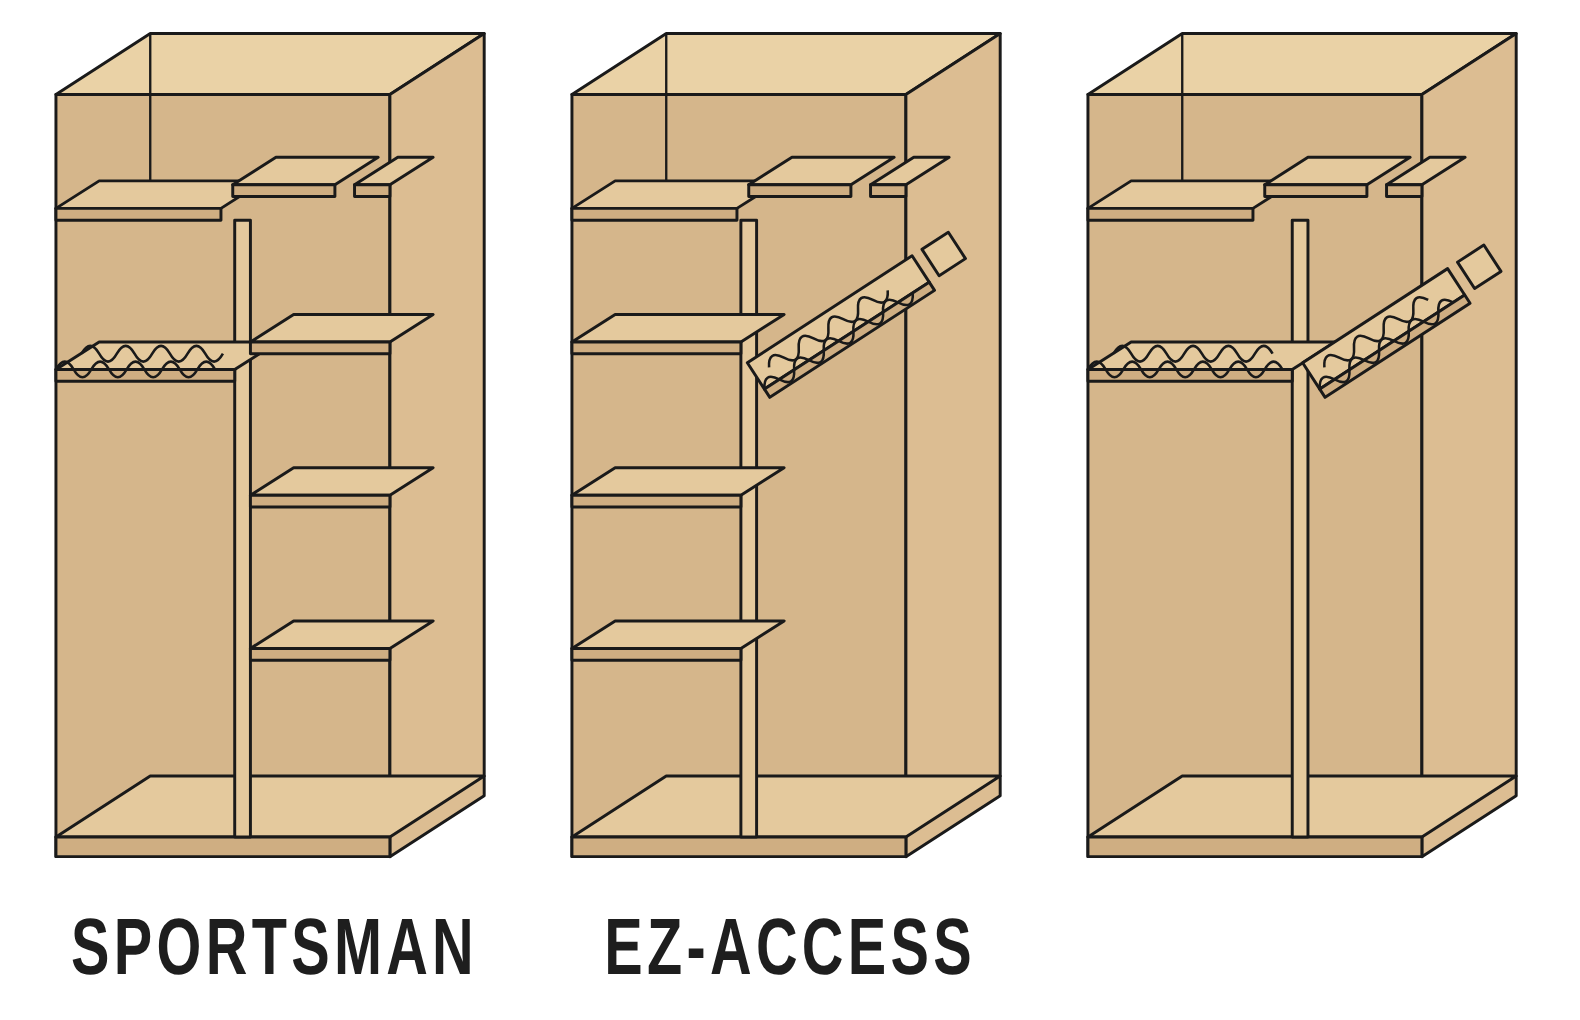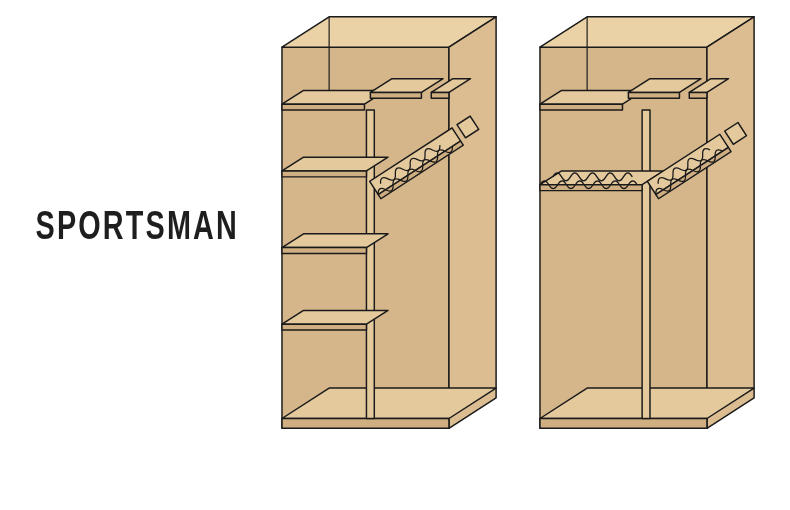--- a/index.html
+++ b/index.html
@@ -5,21 +5,21 @@
   :root{
     --background:#ffffff; --outline:#1a1a1a;
     --wood-top:#ead2a6; --wood-side:#dcbd92; --wood-back:#d5b68b;
     --wood-board:#e4c99d; --wood-edge:#cfae82; --label:#1e1e1e;
   }
   *{box-sizing:border-box;}
   html,body{margin:0;padding:0;}
   body{background:var(--background);font-family:"Liberation Sans",sans-serif;}
   .board{width:790px;height:510px;display:flex;justify-content:space-between;
          align-items:flex-start;padding:4px 8px 0 8px;background:var(--background);}
-  .cab-col{width:258px;display:flex;flex-direction:row;align-items:center;}
+  .cab-col{width:258px;display:flex;flex-direction:column;align-items:center;}
   .cab-svg{width:250px;height:442px;display:block;}
   .label-wrap{height:56px;display:flex;align-items:center;justify-content:center;width:100%;}
   .cab-label{display:inline-block;font-weight:700;font-size:40px;letter-spacing:3px;
              color:var(--label);transform:scaleX(.72);transform-origin:center;white-space:nowrap;}
   .ol{stroke:var(--outline);stroke-width:1.5;stroke-linejoin:round;}
   .f-back{fill:var(--wood-back);} .f-top{fill:var(--wood-top);}
   .f-side{fill:var(--wood-side);} .f-board{fill:var(--wood-board);}
   .f-edge{fill:var(--wood-edge);}
   .wave{fill:none;stroke:var(--outline);stroke-width:1.3;}
   .ln{stroke:var(--outline);stroke-width:1.2;}
@@ -100,20 +100,23 @@
         <rect x="14" y="326" width="86" height="6" class="f-edge ol"></rect>
       </g>
       <g transform="translate(112,194) rotate(-33)">
         <rect x="0" y="-16" width="100" height="16" class="f-board ol"></rect>
         <rect x="0" y="0" width="100" height="5" class="f-edge ol"></rect>
         <path class="wave" d="M0,0 q4.5,-8 9,0 t9,0 t9,0 t9,0 t9,0 t9,0 t9,0 t9,0 t9,0 t9,0"></path>
         <path class="wave" d="M8,-8 q4.5,-8 9,0 t9,0 t9,0 t9,0 t9,0 t9,0 t9,0 t9,0"></path>
         <rect x="106" y="-16" width="16" height="16" class="f-board ol"></rect>
       </g>
     </svg>
+    <div class="label-wrap">
+      <span class="cab-label">EZ-ACCESS</span>
+    </div>
   </div>
 
   <div class="cab-col">
     <svg class="cab-svg" viewBox="0 0 250 450">
       <g>
         <rect x="14" y="44" width="170" height="388" class="f-back ol"></rect>
         <polygon points="14,44 184,44 232,13 62,13" class="f-top ol"></polygon>
         <polygon points="184,44 232,13 232,401 184,432" class="f-side ol"></polygon>
         <line x1="62" y1="13" x2="62" y2="88" class="ln"></line>
         <polygon points="14,422 184,422 232,391 62,391" class="f-board ol"></polygon>

